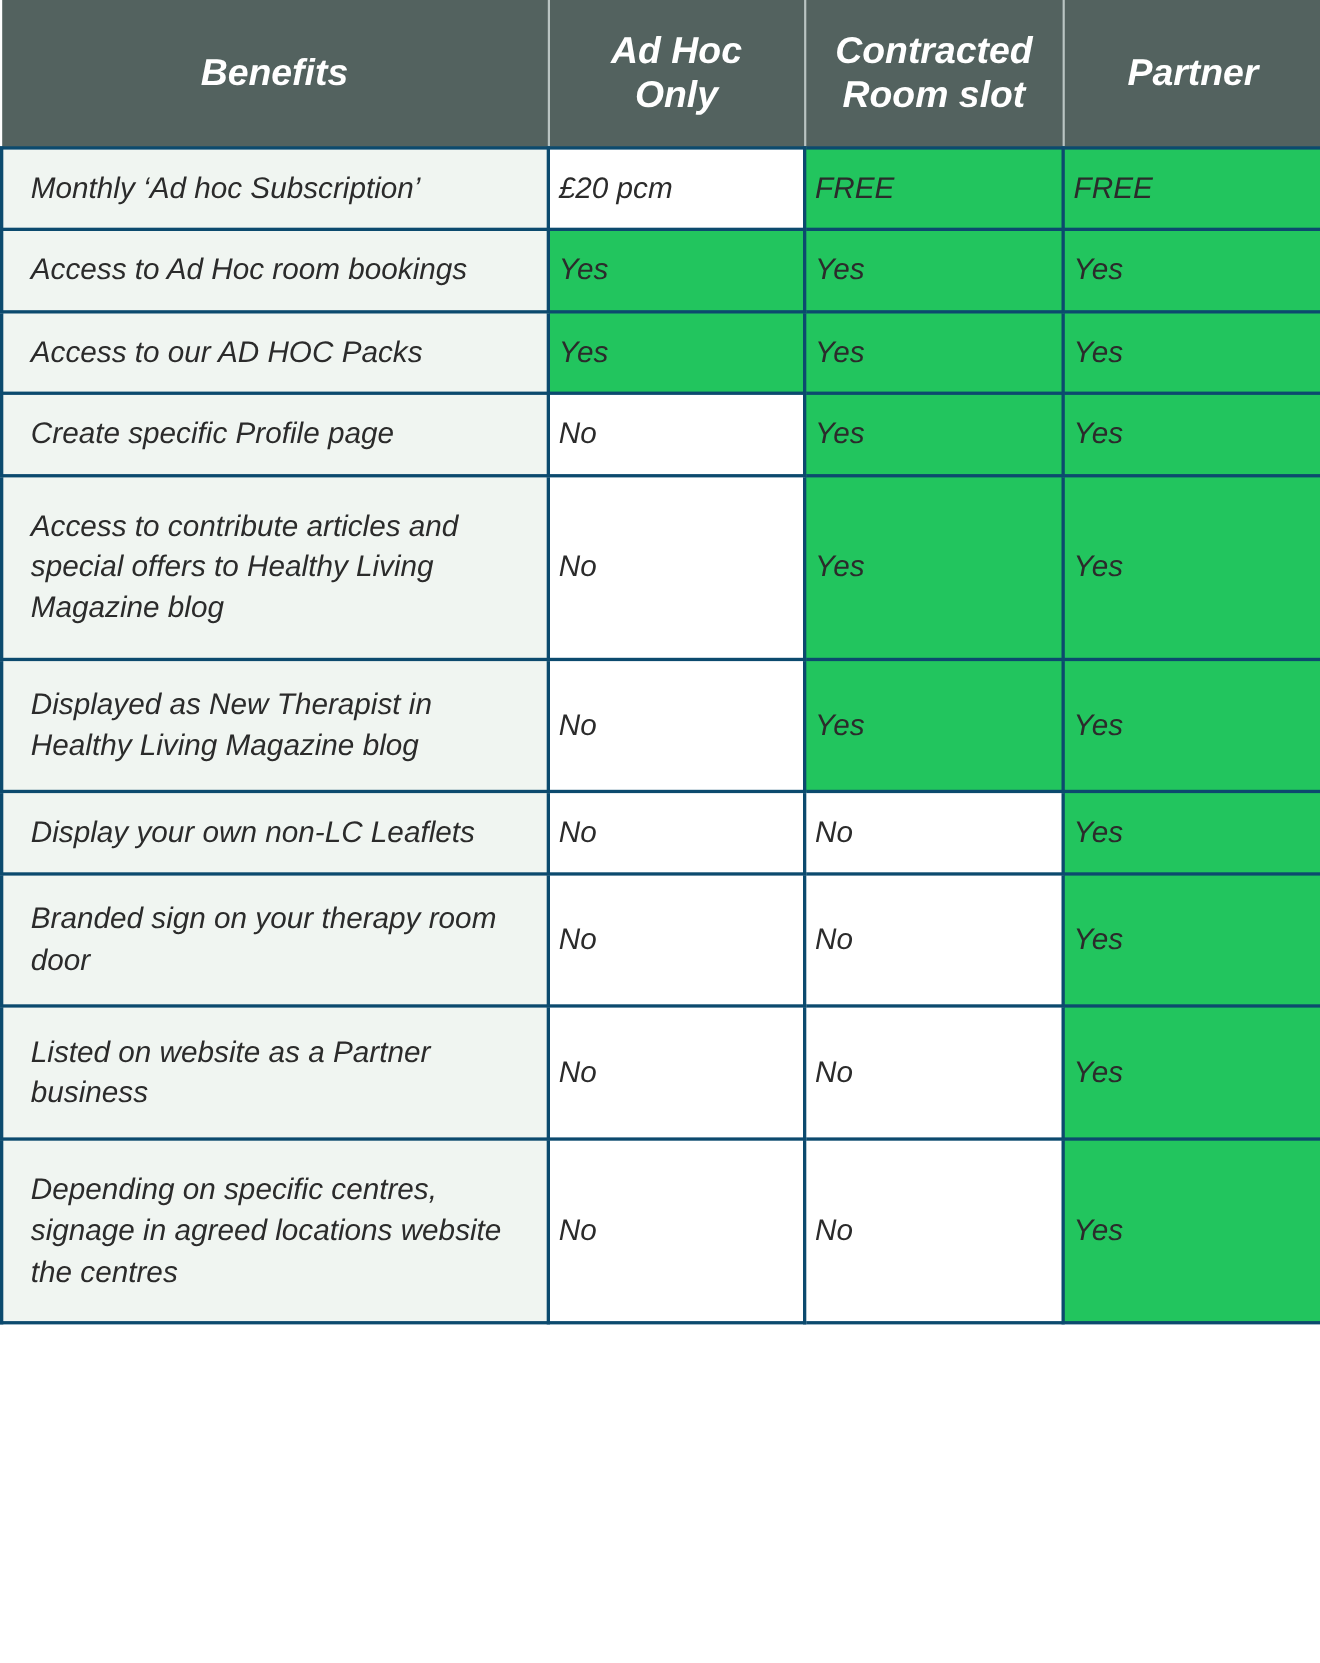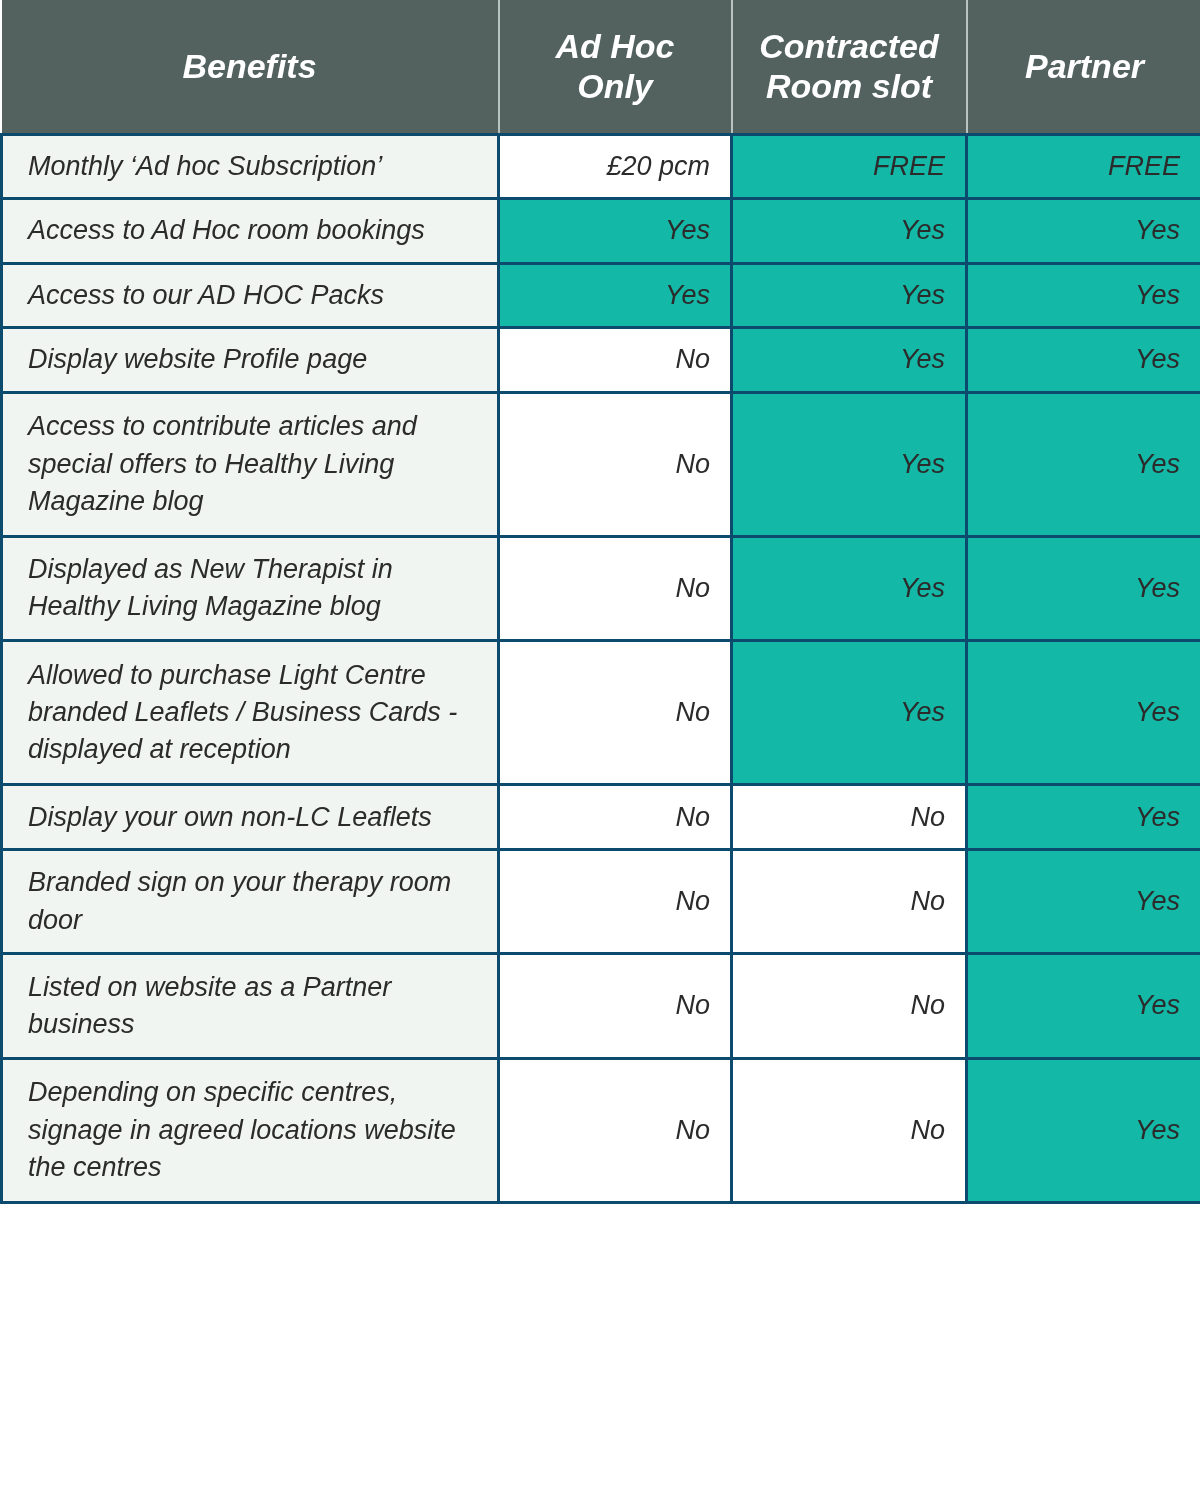--- a/index.html
+++ b/index.html
@@ -53,26 +53,26 @@
   }
 
   td.benefit-cell {
     background: #f0f5f1;
     text-align: left;
     padding: 10px 26px 10px 25px;
   }
 
   td.value-cell {
     background: #ffffff;
-    text-align: right;
-    padding: 10px 20px;
+    text-align: left;
+    padding: 10px 8px;
   }
 
   td.value-cell.highlight {
-    background: #14b8a6;
+    background: #22c55e;
   }
 </style>
 </head>
 <body>
 
 <table class="comparison-table">
   <colgroup>
     <col class="col-benefits">
     <col class="col-adhoc">
     <col class="col-contract">
@@ -109,39 +109,33 @@
         <td class="value-cell highlight">Yes</td>
         <td class="value-cell highlight">Yes</td>
       </tr>
       <tr>
         <td class="benefit-cell">Access to our AD HOC Packs</td>
         <td class="value-cell highlight">Yes</td>
         <td class="value-cell highlight">Yes</td>
         <td class="value-cell highlight">Yes</td>
       </tr>
       <tr>
-        <td class="benefit-cell">Display website Profile page</td>
+        <td class="benefit-cell">Create specific Profile page</td>
         <td class="value-cell">No</td>
         <td class="value-cell highlight">Yes</td>
         <td class="value-cell highlight">Yes</td>
       </tr>
       <tr>
         <td class="benefit-cell">Access to contribute articles and special offers to Healthy Living Magazine blog</td>
         <td class="value-cell">No</td>
         <td class="value-cell highlight">Yes</td>
         <td class="value-cell highlight">Yes</td>
       </tr>
       <tr>
         <td class="benefit-cell">Displayed as New Therapist in Healthy Living Magazine blog</td>
-        <td class="value-cell">No</td>
-        <td class="value-cell highlight">Yes</td>
-        <td class="value-cell highlight">Yes</td>
-      </tr>
-      <tr>
-        <td class="benefit-cell">Allowed to purchase Light Centre branded Leaflets / Business Cards - displayed at reception</td>
         <td class="value-cell">No</td>
         <td class="value-cell highlight">Yes</td>
         <td class="value-cell highlight">Yes</td>
       </tr>
       <tr>
         <td class="benefit-cell">Display your own non-LC Leaflets</td>
         <td class="value-cell">No</td>
         <td class="value-cell">No</td>
         <td class="value-cell highlight">Yes</td>
       </tr>

